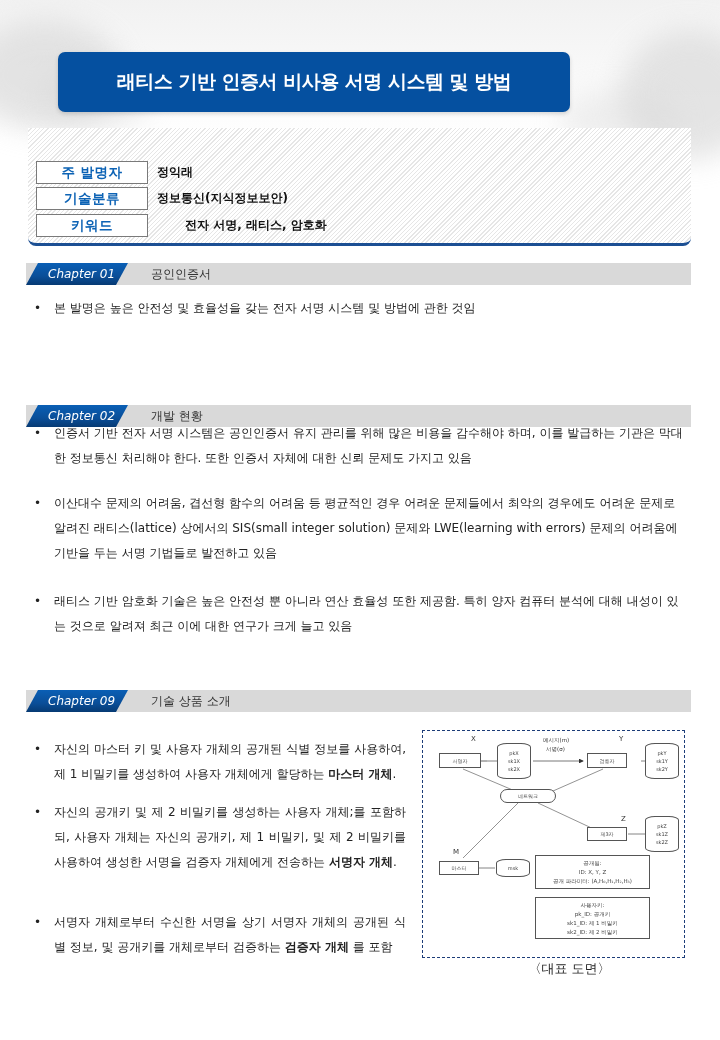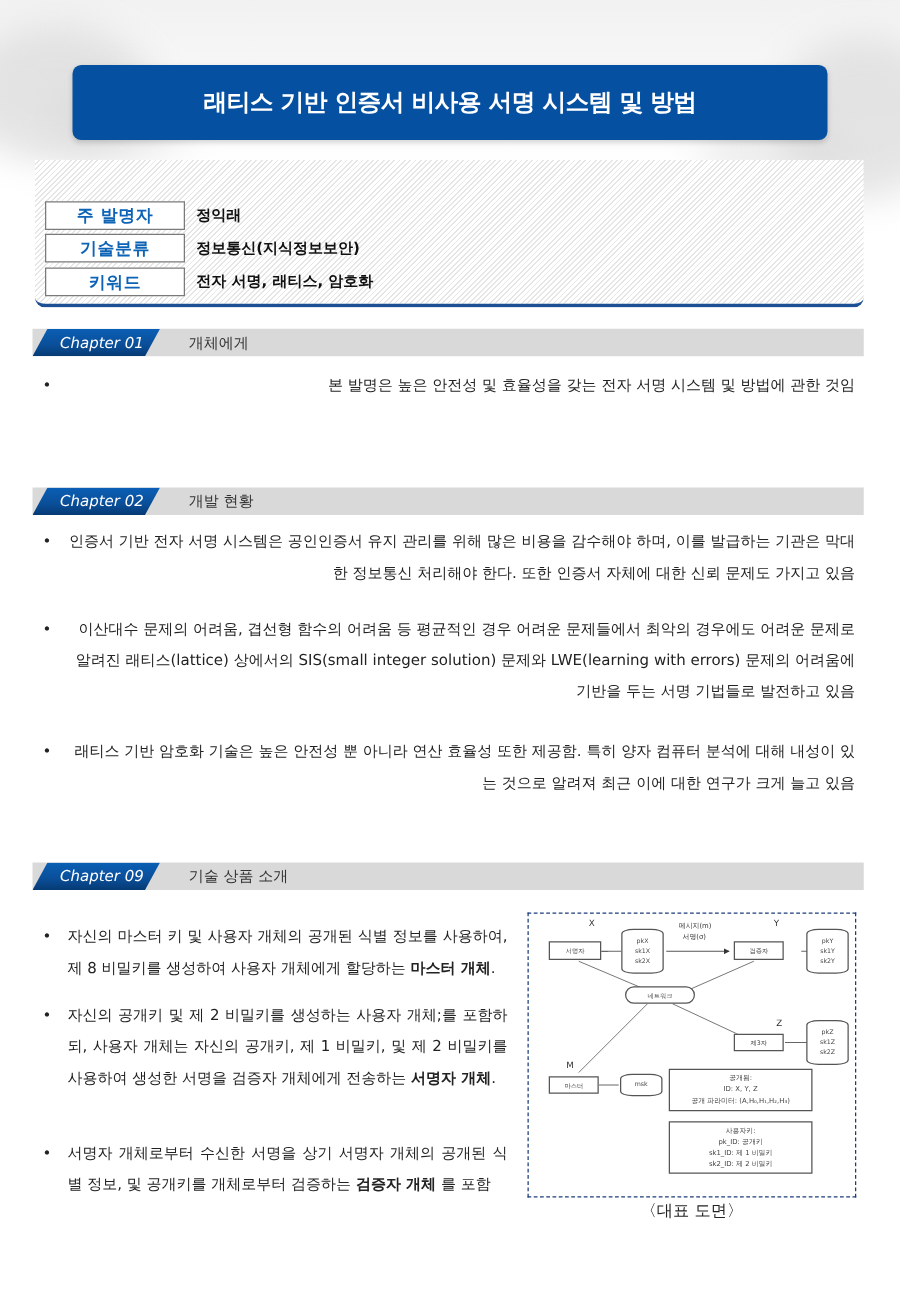--- a/index.html
+++ b/index.html
@@ -4,21 +4,21 @@
 <style>
   * { box-sizing: border-box; margin: 0; padding: 0; }
   html, body { width: 720px; height: 1040px; background: #ffffff; overflow: hidden; }
   body { position: relative; font-family: "DejaVu Sans", "Liberation Sans", sans-serif; color: #222; }
 
   
   .cloud { position: absolute; border-radius: 50%; filter: blur(14px); background: #d8d8d8; opacity: 0.65; }
   .bg-fade { position: absolute; left: 0; top: 0; width: 720px; height: 140px;
     background: linear-gradient(180deg, rgba(240,240,240,0.9) 0%, rgba(255,255,255,0) 100%); }
 
-  .title-bar { position: absolute; left: 58px; top: 52px; width: 604px; height: 60px;
+  .title-bar { position: absolute; left: 58px; top: 52px; width: 512px; height: 60px;
     background: #0550a0; border-radius: 7px; display: flex; align-items: center; justify-content: center;
     box-shadow: 0 2px 4px rgba(0,0,0,0.15); }
   .title-bar span { color: #fff; font-size: 19px; font-weight: bold; letter-spacing: -0.5px; }
 
   .info-panel { position: absolute; left: 28px; top: 128px; width: 663px; height: 118px;
     background: repeating-linear-gradient(135deg, #ffffff 0px, #ffffff 2px, #e6e6e6 2px, #e6e6e6 3px);
     border-bottom: 3px solid #1c4f93; border-radius: 0 0 8px 8px; }
   .info-row { position: absolute; left: 8px; height: 23px; display: flex; align-items: center; }
   .info-label { width: 112px; height: 23px; background: #fff; border: 1px solid #7a7a7a;
     color: #0d63b5; font-weight: bold; font-size: 13.5px; display: flex; align-items: center; justify-content: center; letter-spacing: 0.5px; }
@@ -28,29 +28,29 @@
   .chapter .bar { position: absolute; left: 0; top: 0; width: 665px; height: 22px; background: #d9d9d9; }
   .chapter .tag { position: absolute; left: 0; top: 0; width: 102px; height: 22px;
     background: linear-gradient(180deg, #0a5fb5 0%, #0a4e98 60%, #063a73 100%);
     clip-path: polygon(12px 0, 102px 0, 90px 22px, 0 22px);
     display: flex; align-items: center; padding-left: 22px; }
   .chapter .tag span { color: #fff; font-style: italic; font-size: 12px; font-family: "DejaVu Sans", sans-serif; }
   .chapter .name { position: absolute; left: 125px; top: 3px; font-size: 12px; color: #333; }
 
   .bullet { position: absolute; font-size: 12px; line-height: 25px; color: #222; }
   .bullet .dot { position: absolute; left: 0; top: 0; width: 14px; }
-  .bullet .txt { display: block; padding-left: 20px; text-align: right; }
+  .bullet .txt { display: block; padding-left: 20px; }
   .b-wide { left: 34px; width: 650px; }
   .b-narrow { left: 34px; width: 372px; }
   .b-narrow .txt { text-align: justify; text-align-last: left; }
   .u { font-weight: bold; }
 
   .figure { position: absolute; left: 422px; top: 730px; width: 263px; height: 228px;
     border: 1px dashed #1c3c78; background: #fff; }
-  .fig-caption { position: absolute; left: 422px; top: 960px; width: 263px; text-align: center; font-size: 13px; color: #222; }
+  .fig-caption { position: absolute; left: 438px; top: 960px; width: 263px; text-align: center; font-size: 13px; color: #222; }
 
   .dg-box { position: absolute; border: 1px solid #555; background: #fff; font-size: 5px; color: #444;
     display: flex; align-items: center; justify-content: center; }
   .dg-db { position: absolute; width: 34px; height: 36px; border: 1px solid #555; border-radius: 10px / 4px;
     font-size: 5px; color: #444; display: flex; flex-direction: column; align-items: center; justify-content: center; line-height: 8px; background: #fff; }
   .dg-lbl { position: absolute; font-size: 7px; color: #333; }
   .dg-info { position: absolute; border: 1px solid #555; font-size: 5.5px; color: #444; text-align: center; line-height: 9px; background: #fff; }
   .dg-cloud { position: absolute; width: 56px; height: 14px; border: 1px solid #555; border-radius: 10px; background: #fff;
     font-size: 5px; color: #444; display: flex; align-items: center; justify-content: center; }
 </style>
@@ -69,39 +69,39 @@
 
 <div class="info-panel">
   <div class="info-row" style="top:59px;">
     <div class="info-label">기술분류</div>
     <div class="info-value">정보통신(지식정보보안)</div>
   </div>
   <div class="info-row" style="top:33px;">
     <div class="info-label">주  발명자</div>
     <div class="info-value">정익래</div>
   </div>
-  <div class="info-row" style="top:86px;">
+  <div class="info-row" style="top:86px;gap:28px;">
     <div class="info-label">키워드</div>
     <div class="info-value">전자 서명, 래티스, 암호화</div>
   </div>
 </div>
 
 <div class="chapter" style="top:263px;">
   <div class="bar"></div>
   <div class="tag">
       <span>Chapter 01</span>
     </div>
-  <div class="name">개체에게</div>
+  <div class="name">공인인증서</div>
 </div>
 <div class="bullet b-wide" style="top:296px;">
   <span class="dot">•</span>
   <span class="txt">본 발명은 높은 안전성 및 효율성을 갖는 전자 서명 시스템 및 방법에 관한 것임</span>
 </div>
 
-<div class="chapter" style="top:390px;">
+<div class="chapter" style="top:405px;">
   <div class="bar"></div>
   <div class="tag">
       <span>Chapter 02</span>
     </div>
   <div class="name">개발 현황</div>
 </div>
 <div class="bullet b-wide" style="top:421px;">
   <span class="dot">•</span>
   <span class="txt">인증서 기반 전자 서명 시스템은 공인인증서 유지 관리를 위해 많은 비용을 감수해야 하며, 이를 발급하는 기관은 막대한 정보통신 처리해야 한다. 또한 인증서 자체에 대한 신뢰 문제도 가지고 있음</span>
 </div>
@@ -116,21 +116,21 @@
 
 <div class="chapter" style="top:690px;">
   <div class="bar"></div>
   <div class="tag">
       <span>Chapter 09</span>
     </div>
   <div class="name">기술 상품 소개</div>
 </div>
 <div class="bullet b-narrow" style="top:737px;">
   <span class="dot">•</span>
-  <span class="txt"><span>자신의 마스터 키 및 사용자 개체의 공개된 식별 정보를 사용하여, 제 8 비밀키를 생성하여 사용자 개체에게 할당하는 </span><span class="u">마스터 개체</span><span>.</span></span>
+  <span class="txt"><span>자신의 마스터 키 및 사용자 개체의 공개된 식별 정보를 사용하여, 제 1 비밀키를 생성하여 사용자 개체에게 할당하는 </span><span class="u">마스터 개체</span><span>.</span></span>
 </div>
 <div class="bullet b-narrow" style="top:800px;">
   <span class="dot">•</span>
   <span class="txt"><span>자신의 공개키 및 제 2 비밀키를 생성하는 사용자 개체;를 포함하되, 사용자 개체는 자신의 공개키, 제 1 비밀키, 및 제 2 비밀키를 사용하여 생성한 서명을 검증자 개체에게 전송하는 </span><span class="u">서명자 개체</span><span>.</span></span>
 </div>
 <div class="bullet b-narrow" style="top:910px;">
   <span class="dot">•</span>
   <span class="txt"><span>서명자 개체로부터 수신한 서명을 상기 서명자 개체의 공개된 식별 정보, 및 공개키를 개체로부터 검증하는 </span><span class="u">검증자 개체</span><span> 를 포함</span></span>
 </div>
 

